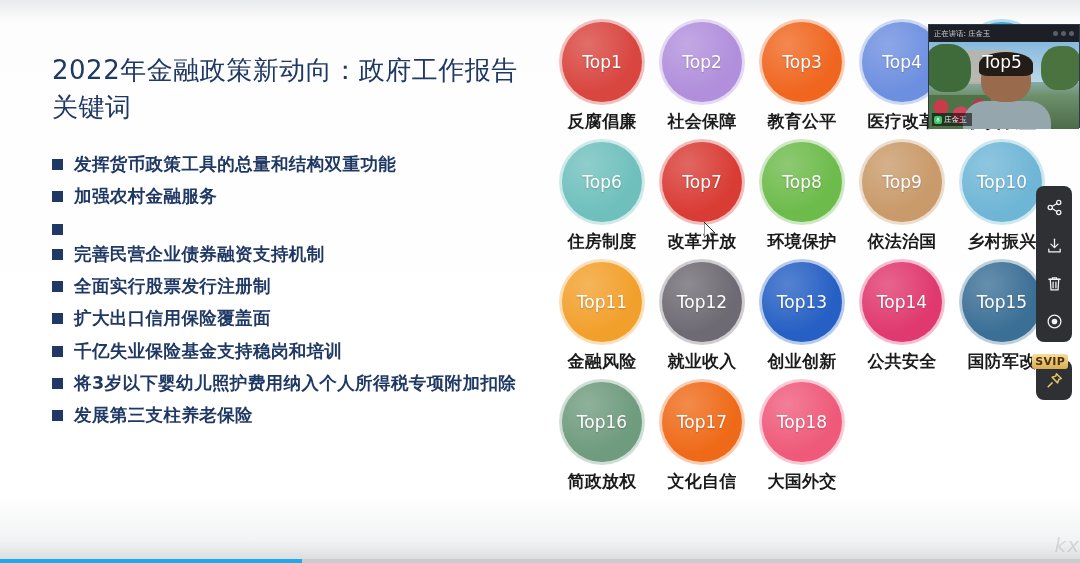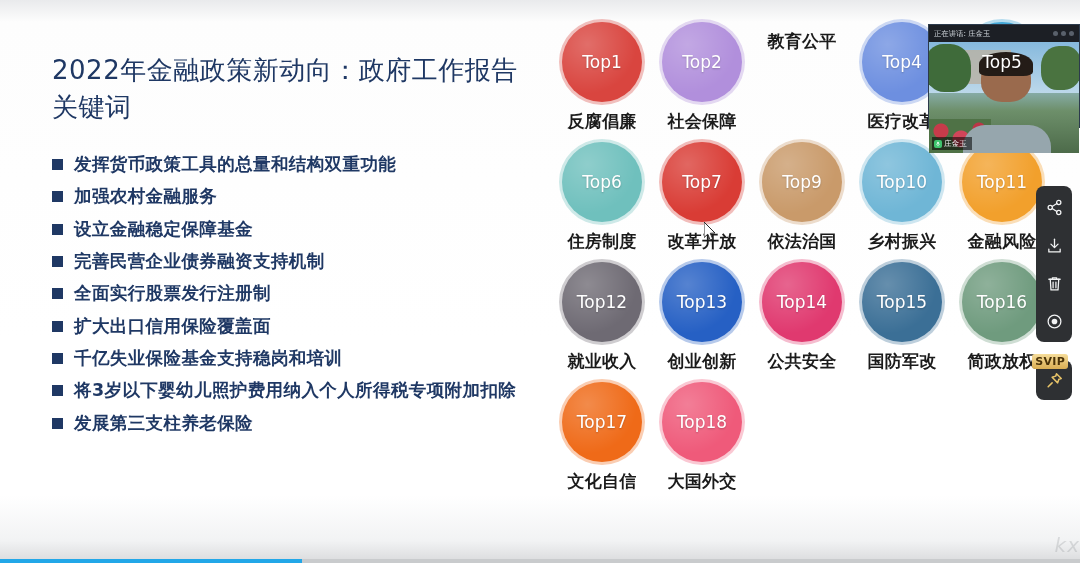--- a/index.html
+++ b/index.html
@@ -128,21 +128,21 @@
     transform: scale(0.92);
     transform-origin: left center;
   }
   .video-bar-dots { display: flex; gap: 3px; }
   .video-bar-dots i {
     width: 5px; height: 5px; border-radius: 50%;
     background: #59606b; display: block;
   }
   .video-body {
     position: relative;
-    height: 111px;
+    height: 87px;
     background: linear-gradient(180deg,#7fb2d6 0%, #9fc7e0 30%, #6d8f6a 62%, #4d6b4a 100%);
     overflow: hidden;
   }
   .v-sky { position:absolute; left:0; right:0; top:0; height:46%; background: linear-gradient(180deg,#86b9dd,#bcd8ea); }
   .v-tree-l { position:absolute; left:-4px; top:2px; width:46px; height:48px; background:#3f6b3a; border-radius:40% 45% 38% 42%; }
   .v-tree-r { position:absolute; right:-2px; top:4px; width:40px; height:44px; background:#4a7340; border-radius:45% 38% 42% 40%; }
   .v-building { position:absolute; left:24px; top:8px; width:58px; height:34px; background:#b8b3a6; opacity:.85; }
   .v-flowers { position:absolute; left:0; bottom:0; width:62px; height:34px; background:
       radial-gradient(circle at 12px 12px, #c73b4a 7px, transparent 8px),
       radial-gradient(circle at 32px 20px, #d2455a 8px, transparent 9px),
@@ -259,21 +259,20 @@
         <li class="bullet-row">
           <span class="bullet-mark"></span>
           <span class="bullet-text">发挥货币政策工具的总量和结构双重功能</span>
         </li>
         <li class="bullet-row">
           <span class="bullet-mark"></span>
           <span class="bullet-text">加强农村金融服务</span>
         </li>
         <li class="bullet-row">
           <span class="bullet-mark"></span>
-          <span class="bullet-text">设立金融稳定保障基金</span>
         </li>
         <li class="bullet-row">
           <span class="bullet-mark"></span>
           <span class="bullet-text">完善民营企业债券融资支持机制</span>
         </li>
         <li class="bullet-row">
           <span class="bullet-mark"></span>
           <span class="bullet-text">全面实行股票发行注册制</span>
         </li>
         <li class="bullet-row">
@@ -302,20 +301,23 @@
         </div>
         <div class="cell-label">反腐倡廉</div>
       </div>
       <div class="cell">
         <div class="bubble" style="background: rgb(177, 143, 220); box-shadow: rgba(177, 143, 220, 0.333) 0px 0px 0px 3px;">
           <span>Top2</span>
         </div>
         <div class="cell-label">社会保障</div>
       </div>
       <div class="cell">
+        <div class="bubble" style="background: rgb(240, 102, 31); box-shadow: rgba(240, 102, 31, 0.333) 0px 0px 0px 3px;">
+          <span>Top3</span>
+        </div>
         <div class="cell-label">教育公平</div>
       </div>
       <div class="cell">
         <div class="bubble" style="background: rgb(109, 143, 224); box-shadow: rgba(109, 143, 224, 0.333) 0px 0px 0px 3px;">
           <span>Top4</span>
         </div>
         <div class="cell-label">医疗改革</div>
       </div>
       <div class="cell">
         <div class="bubble" style="background: rgb(46, 159, 212); box-shadow: rgba(46, 159, 212, 0.333) 0px 0px 0px 3px;">
@@ -327,20 +329,26 @@
         <div class="bubble" style="background: rgb(111, 192, 189); box-shadow: rgba(111, 192, 189, 0.333) 0px 0px 0px 3px;">
           <span>Top6</span>
         </div>
         <div class="cell-label">住房制度</div>
       </div>
       <div class="cell">
         <div class="bubble" style="background: rgb(217, 60, 53); box-shadow: rgba(217, 60, 53, 0.333) 0px 0px 0px 3px;">
           <span>Top7</span>
         </div>
         <div class="cell-label">改革开放</div>
+      </div>
+      <div class="cell">
+        <div class="bubble" style="background: rgb(109, 187, 75); box-shadow: rgba(109, 187, 75, 0.333) 0px 0px 0px 3px;">
+          <span>Top8</span>
+        </div>
+        <div class="cell-label">环境保护</div>
       </div>
       <div class="cell">
         <div class="bubble" style="background: rgb(201, 154, 106); box-shadow: rgba(201, 154, 106, 0.333) 0px 0px 0px 3px;">
           <span>Top9</span>
         </div>
         <div class="cell-label">依法治国</div>
       </div>
       <div class="cell">
         <div class="bubble" style="background: rgb(111, 182, 214); box-shadow: rgba(111, 182, 214, 0.333) 0px 0px 0px 3px;">
           <span>Top10</span>

